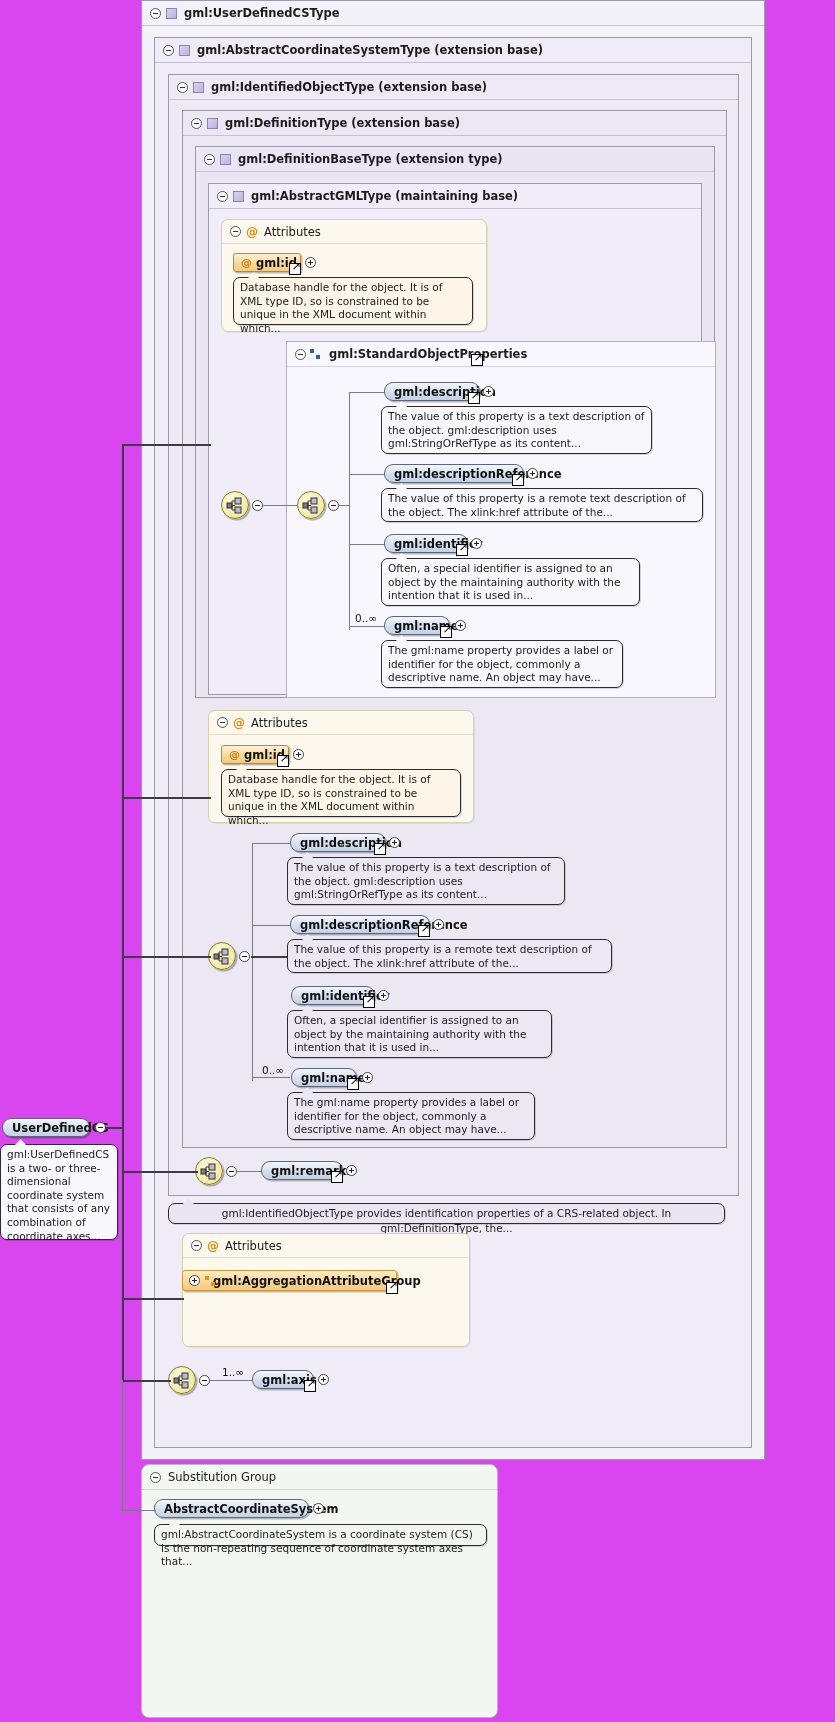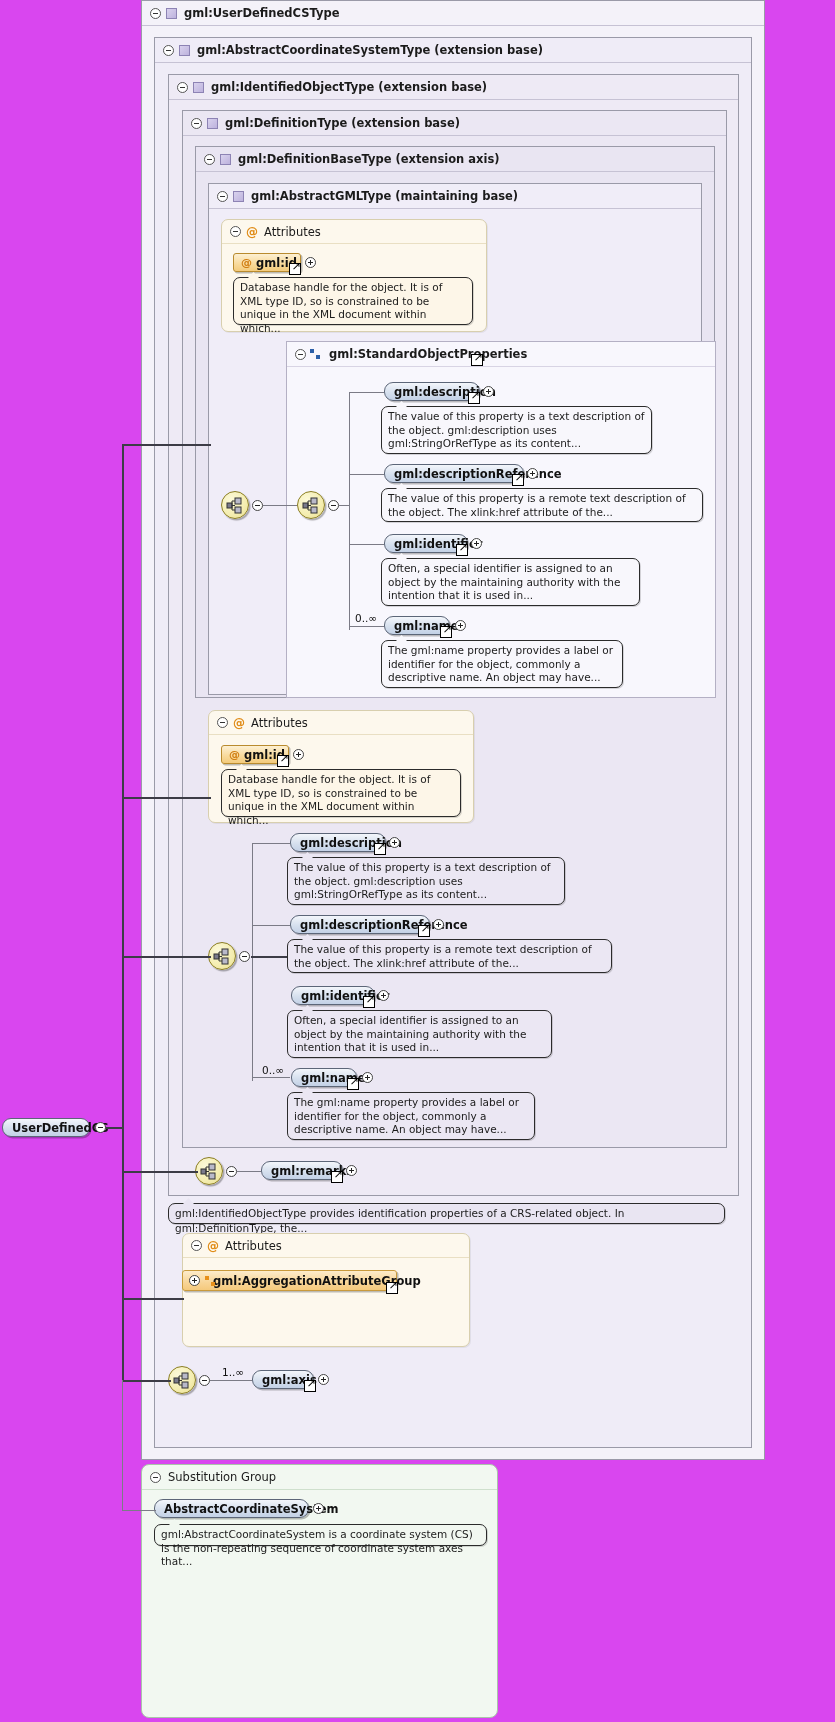--- a/index.html
+++ b/index.html
@@ -187,21 +187,21 @@
     border-radius: 7px;
     background: #f7f5fb;
     font-size: 10.5px;
     line-height: 13.6px;
     color: #1b1b1b;
     padding: 3px 6px 3px 6px;
     box-shadow: 1px 1px 0 rgba(0,0,0,.15);
   }
   .tip.cream { background: #fdf6e8; }
   .tip.lilac { background: #ebe7f3; }
-  .tip.lilac2 { background: #e9e5f2; }
+  .tip.lilac2 { background: #e9e5f2; text-align: center; }
   .tip.white { background: #f8f7fc; }
   .tip .nub {
     position: absolute;
     top: -6px; left: 14px;
     width: 11px; height: 6px;
     background: inherit;
     clip-path: polygon(50% 0, 100% 100%, 0 100%);
   }
   .tip .nub::before {
     content:"";
@@ -289,21 +289,21 @@
       <span class="collapse"></span>
       <span class="sq-type"></span>
       <span>gml:DefinitionType (extension base)</span>
     </div>
   </div>
 
   <div class="frame lvl4" style="left:195px; top:146px; width:520px; height:552px;">
     <div class="frame-hd has-sq">
       <span class="collapse"></span>
       <span class="sq-type"></span>
-      <span>gml:DefinitionBaseType (extension axis)</span>
+      <span>gml:DefinitionBaseType (extension type)</span>
     </div>
   </div>
 
   <div class="frame lvl5" style="left:208px; top:183px; width:494px; height:512px; background:#f0edf8;">
     <div class="frame-hd has-sq">
       <span class="collapse"></span>
       <span class="sq-type"></span>
       <span>gml:AbstractGMLType (maintaining base)</span>
     </div>
   </div>
@@ -552,20 +552,24 @@
   <div class="pm plus" style="left:313px; top:1503px;"></div>
   <div class="tip green" style="left:154px; top:1524px; width:333px; height:22px;">
     <span class="nub"></span>
     <span>gml:AbstractCoordinateSystem is a coordinate system (CS) is the non-repeating sequence of coordinate system axes that...</span>
   </div>
 
   <div class="chip" style="left:2px; top:1118px; width:88px;">
     <span>UserDefinedCS</span>
   </div>
   <div class="pm" style="left:95px; top:1122px;"></div>
+  <div class="tip white" style="left:0px; top:1144px; width:118px; height:96px;">
+    <span class="nub"></span>
+    <span>gml:UserDefinedCS is a two- or three-dimensional coordinate system that consists of any combination of coordinate axes...</span>
+  </div>
 
   <div class="ln thick v" style="left:122px; top:444px; height:684px;"></div>
   <div class="ln thick h" style="left:106px; top:1127px; width:18px;"></div>
   <div class="ln thick h" style="left:122px; top:444px; width:89px;"></div>
   <div class="ln thick h" style="left:122px; top:797px; width:89px;"></div>
   <div class="ln thick h" style="left:122px; top:956px; width:89px;"></div>
   <div class="ln thick h" style="left:122px; top:1171px; width:76px;"></div>
   <div class="ln thick h" style="left:122px; top:1298px; width:62px;"></div>
   <div class="ln thick h" style="left:122px; top:1380px; width:49px;"></div>
   <div class="ln thick v" style="left:122px; top:1127px; height:254px;"></div>

